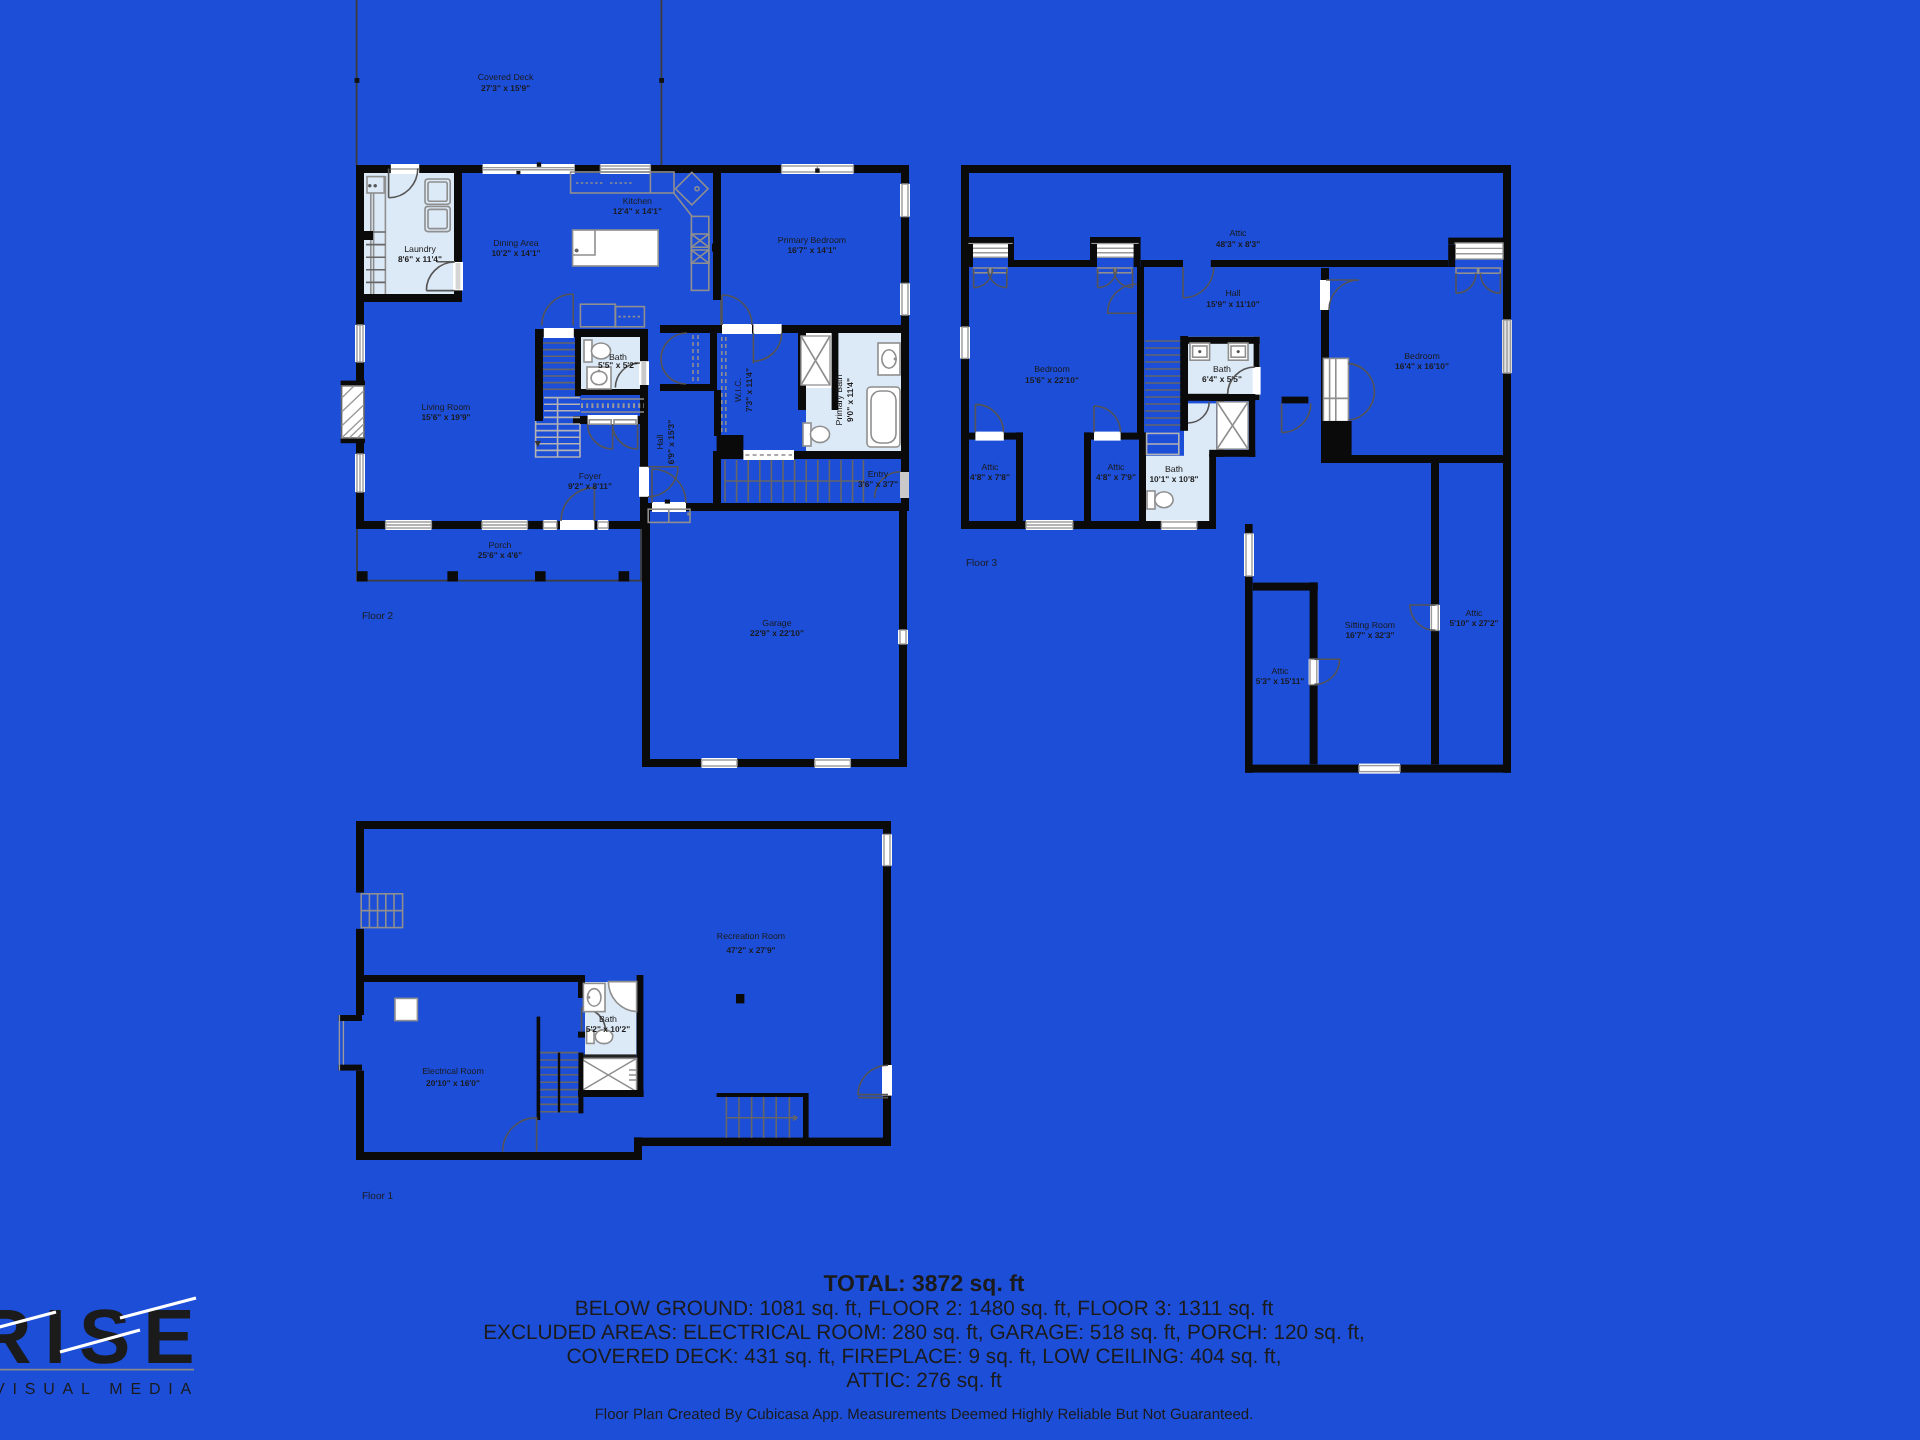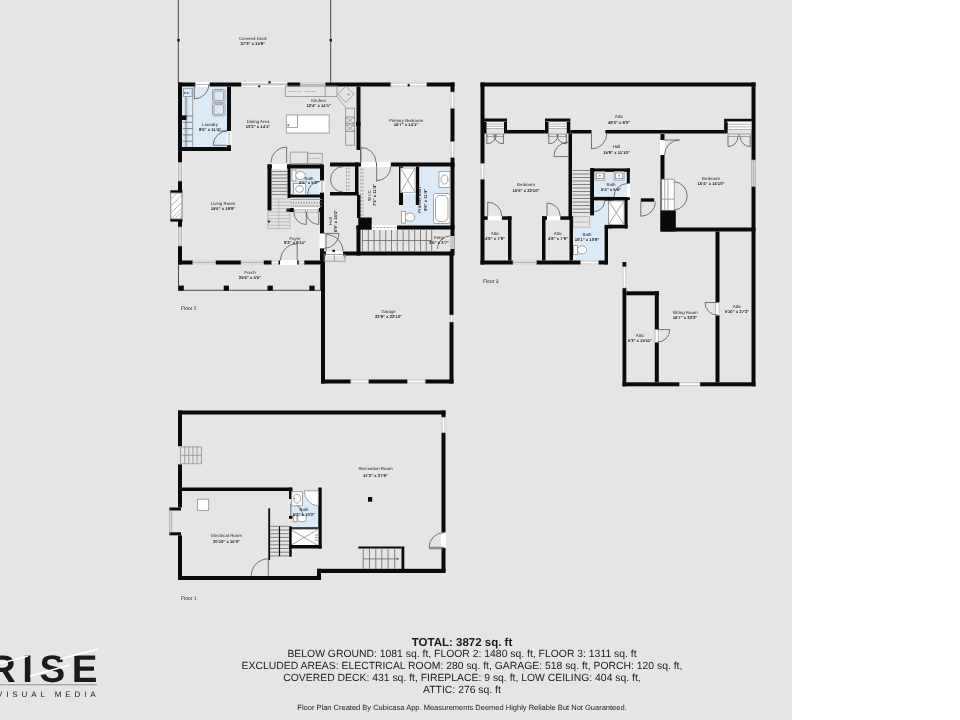--- a/index.html
+++ b/index.html
@@ -1,17 +1,17 @@
 <!DOCTYPE html>
 <html><head>
 <meta charset="utf-8">
 <style>
 html,body{margin:0;padding:0;background:#fff;}
 *{-webkit-font-smoothing:antialiased;}
-#page{position:relative;width:792px;height:720px;background:#e5e5e5;overflow:hidden;font-family:"Liberation Sans", sans-serif;}
+#page{position:relative;width:960px;height:720px;background:#1d4ed8;overflow:hidden;font-family:"Liberation Sans", sans-serif;}
 text{font-family:"Liberation Sans", sans-serif;fill:#1b1b1b;text-rendering:geometricPrecision;}
 .rm{font-size:4.4px;text-anchor:middle;}
 .dm{font-size:4.2px;font-weight:bold;text-anchor:middle;}
 .fl{font-size:5px;}
 .w{fill:#0a0a0a;}
 .thin{stroke:#3c3c3c;stroke-width:0.9;fill:none;}
 .furn{stroke:#8f8f8f;stroke-width:0.8;fill:#fff;}
 .fline{stroke:#8f8f8f;stroke-width:0.8;fill:none;}
 .door{stroke:#555;stroke-width:0.8;fill:none;}
 .tread{stroke:#666;stroke-width:0.8;fill:none;}

